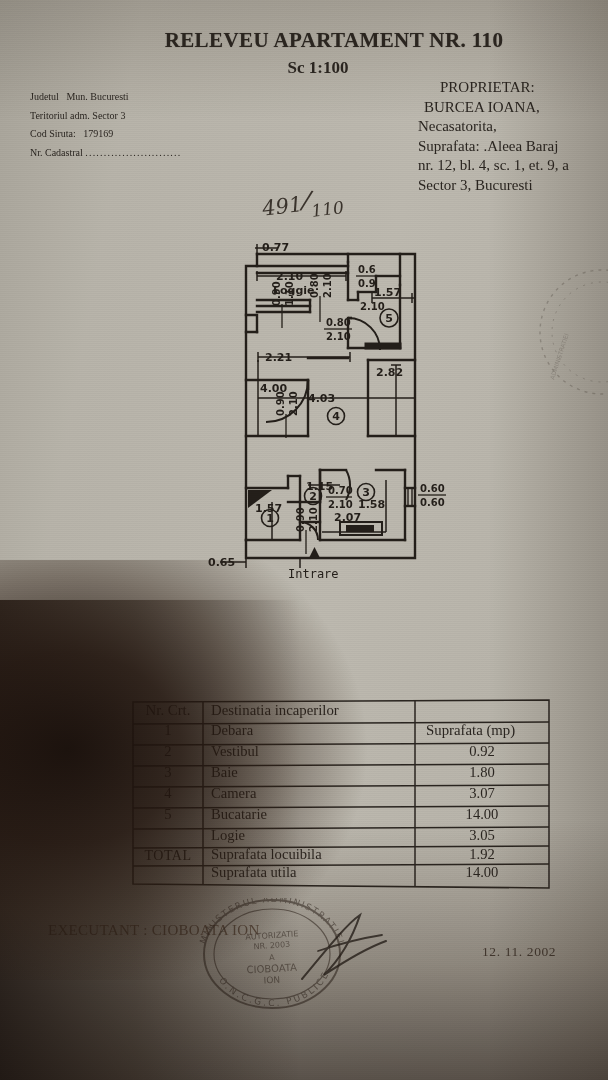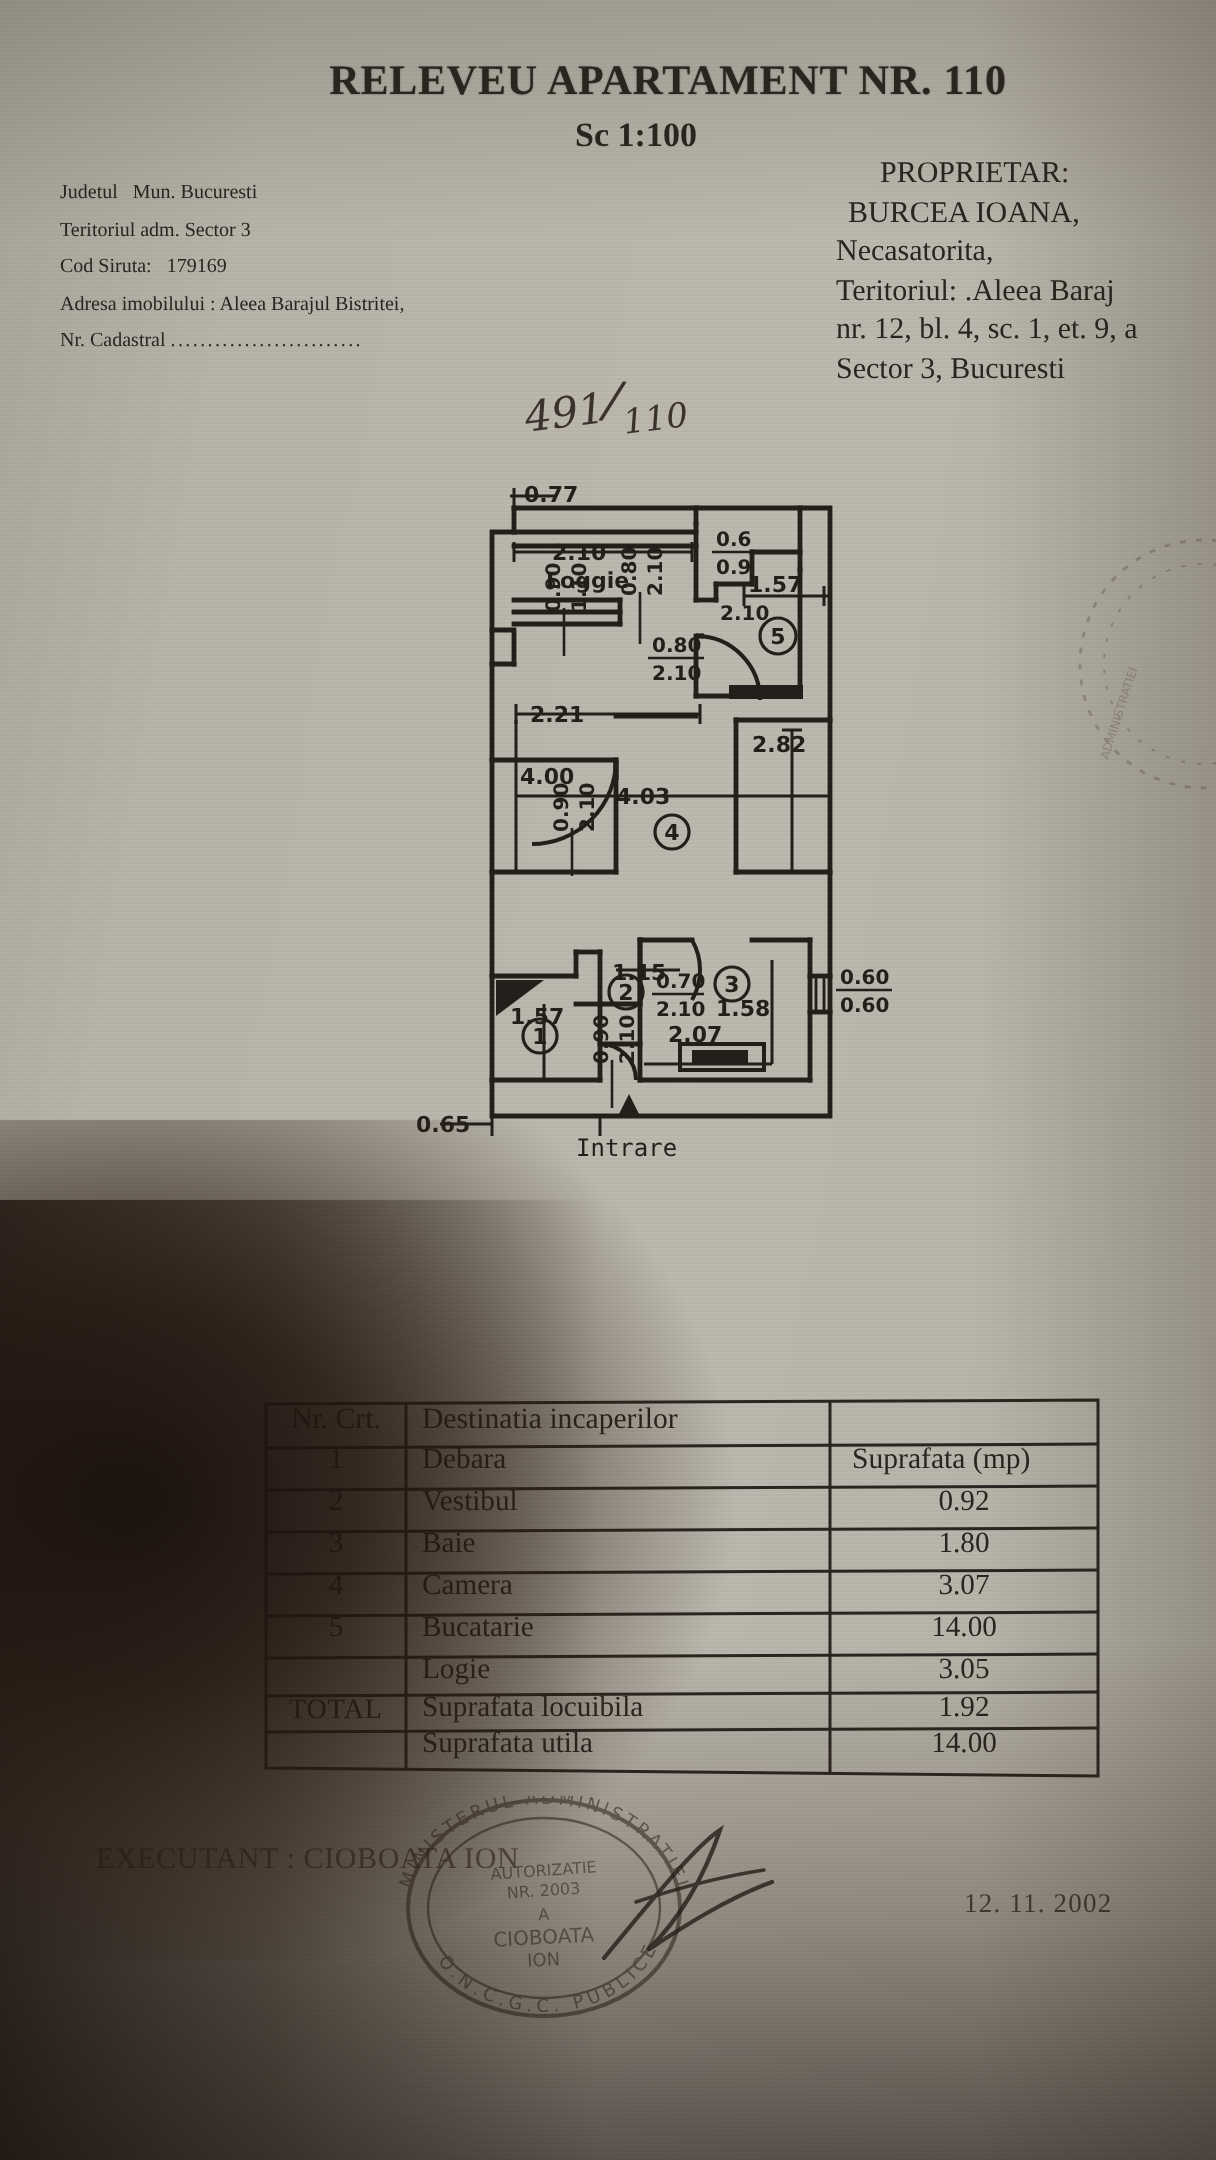--- a/index.html
+++ b/index.html
@@ -136,39 +136,35 @@
       &nbsp;
       <span>Mun. Bucuresti</span>
     </div>
     <div>Teritoriul adm. Sector 3</div>
     <div>
       <span>Cod Siruta:</span>
       &nbsp;
       <span>179169</span>
     </div>
     <div>
-      <span>Adresa imobilului :</span>
-      <span>Aleea Barajul Bistritei,</span>
-    </div>
-    <div>
       <span>Nr. Cadastral</span>
       <span class="dotted">..........................</span>
     </div>
   </div>
 
   <div class="cad-hand">
     <span>491</span><span class="slash">/</span><span class="den">110</span>
   </div>
 
   <div class="hdr-right">
     <div class="pr-label">PROPRIETAR:</div>
     <div class="nm">BURCEA IOANA,</div>
     <div>Necasatorita,</div>
     <div>
-      <span>Teritoriul:</span>
+      <span>Suprafata:</span>
       <span>.Aleea Baraj</span>
     </div>
     <div>nr. 12, bl. 4, sc. 1, et. 9, a</div>
     <div>Sector 3, Bucuresti</div>
   </div>
 
   <div id="plan">
     <svg width="280" height="350" viewBox="0 0 280 350" xmlns="http://www.w3.org/2000/svg">
       <g fill="none" stroke="#241f1a" stroke-width="2.4" stroke-linecap="square">
 

